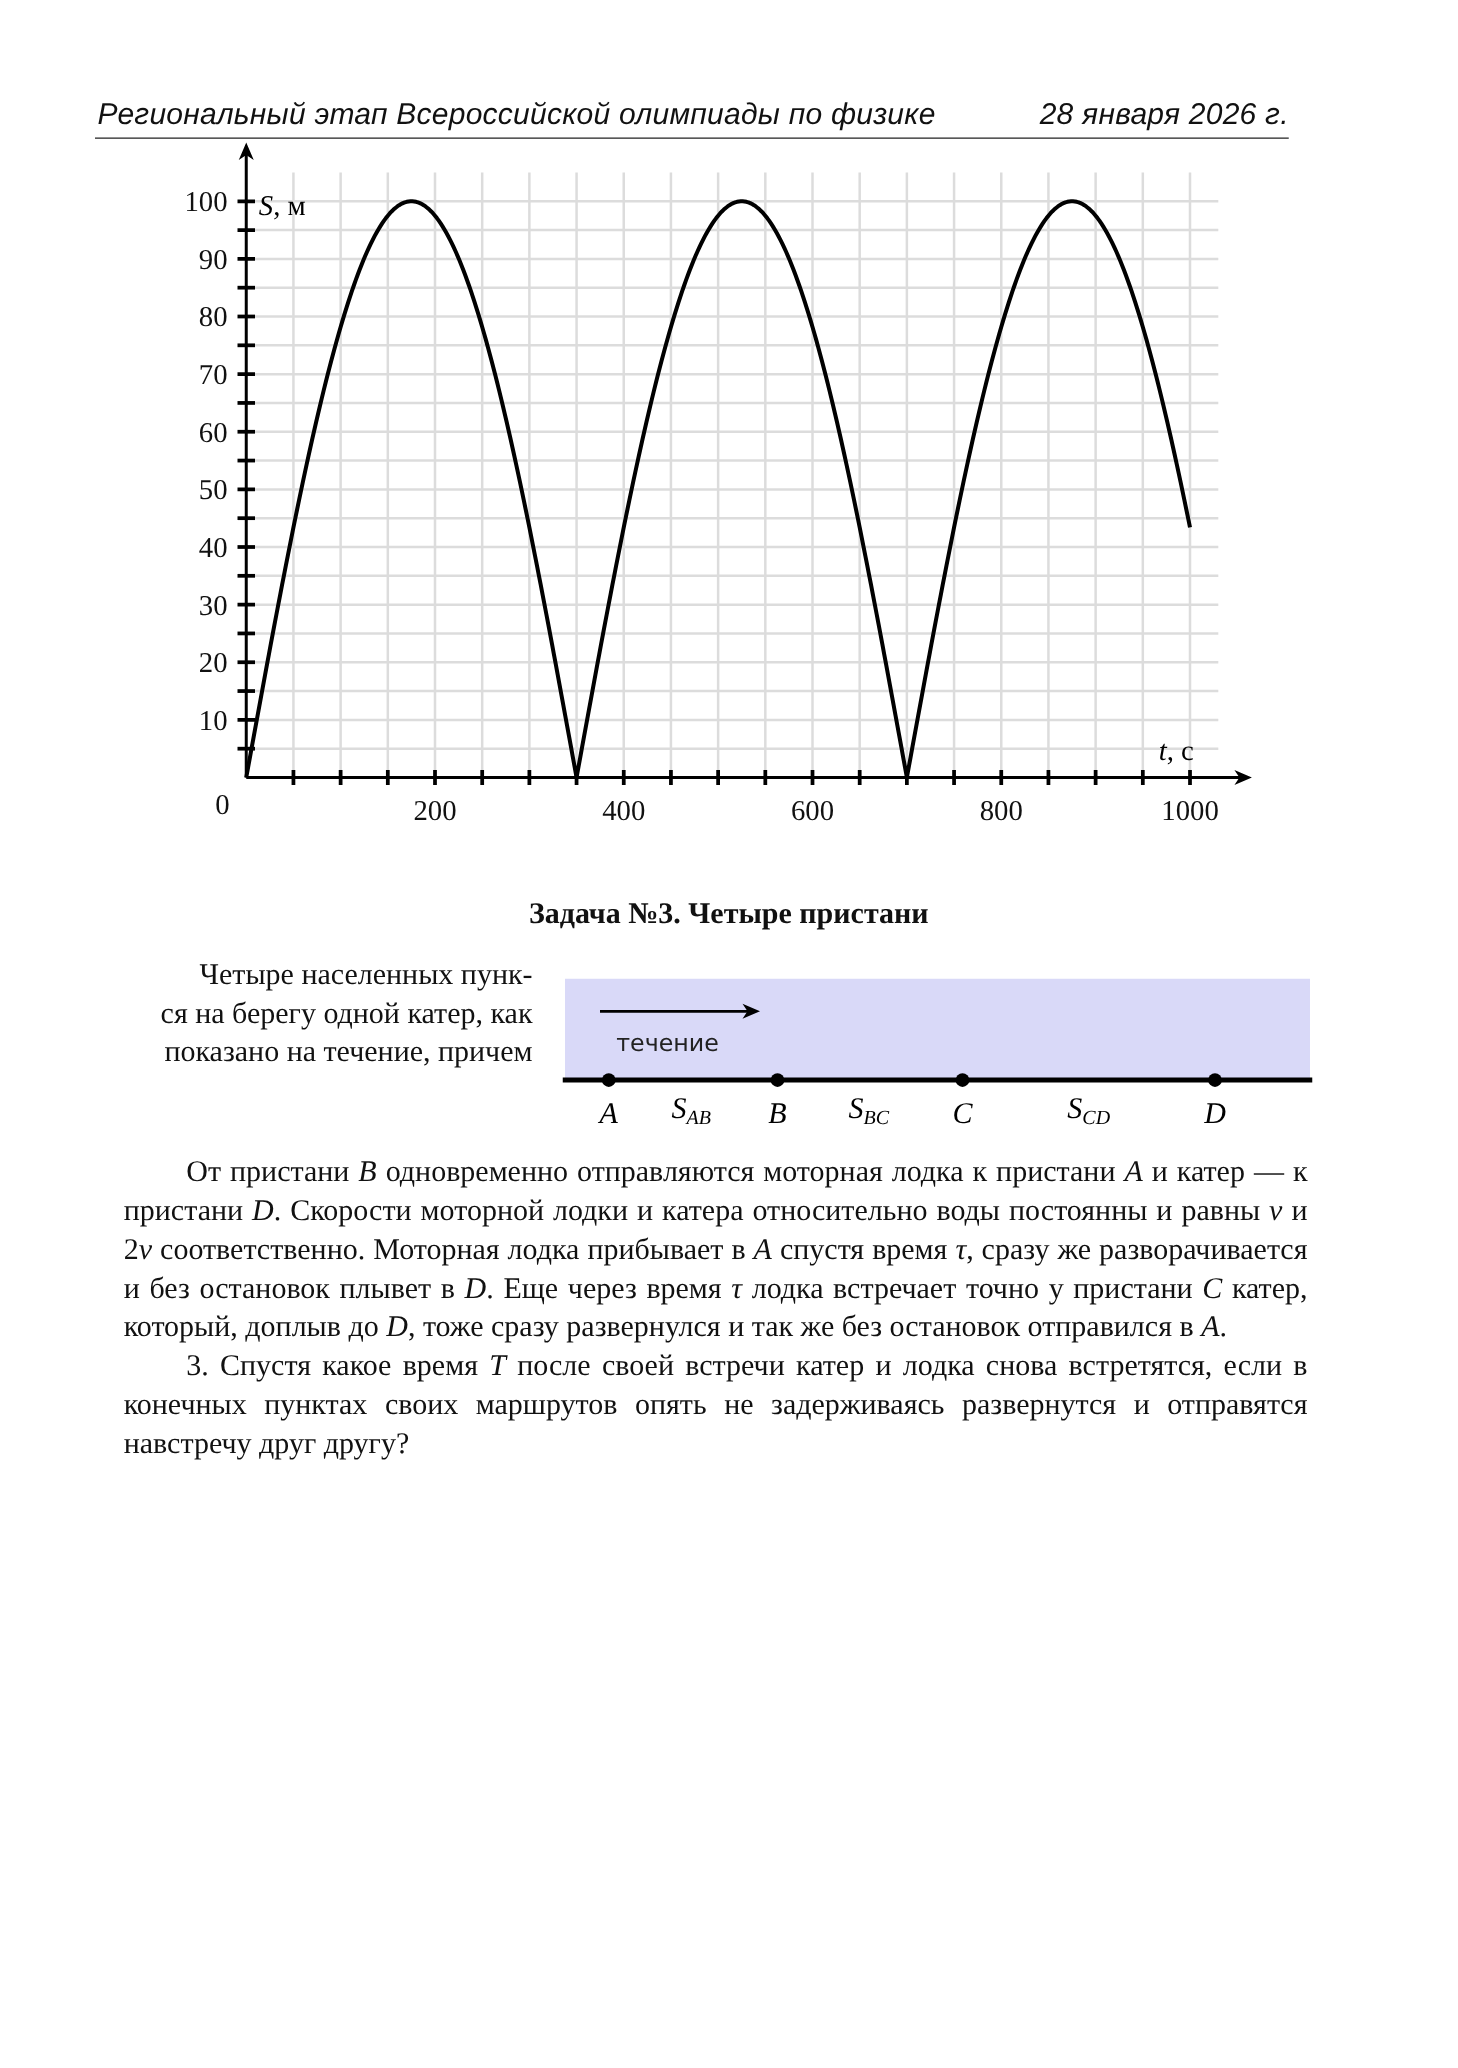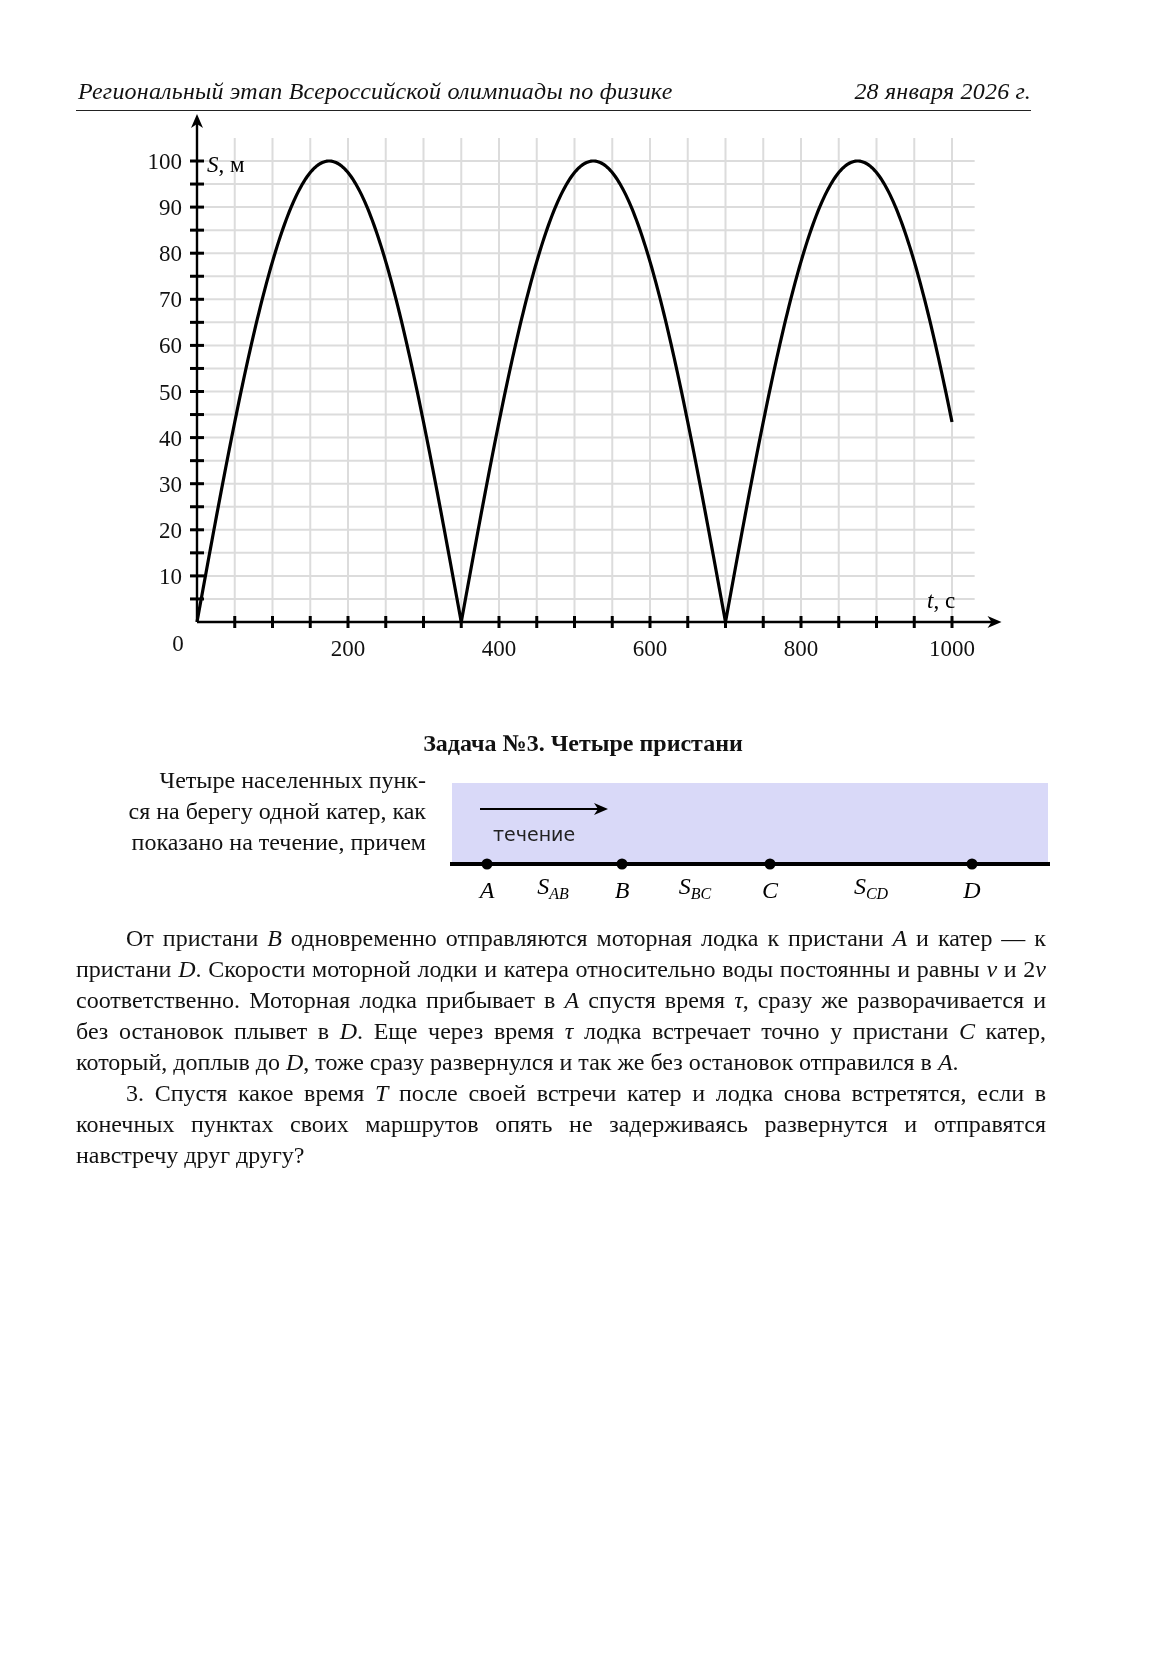--- a/index.html
+++ b/index.html
@@ -1,31 +1,31 @@
 <!DOCTYPE html>
 <html><head>
 <meta charset="utf-8">
 <style>
   html, body { margin: 0; padding: 0; background: #ffffff; }
   body { width: 1166px; height: 1654px; position: relative; overflow: hidden;
          font-family: "DejaVu Serif", "Liberation Serif", serif; color: #111; }
   .header { position: absolute; left: 76px; top: 76px; width: 955px; height: 34px;
-            border-bottom: 1.3px solid #222; font-family: Liberation Serif, serif;
+            border-bottom: 1.3px solid #222; font-family: Liberation Sans, sans-serif;
             font-style: italic; font-size: 24px; letter-spacing: 0.2px; }
   .header .left { position: absolute; left: 2px; top: 2px; }
   .header .right { position: absolute; right: 0px; top: 2px; }
   #chart { position: absolute; left: 0; top: 110px; }
   .task-title { position: absolute; left: 0; width: 1166px; top: 718px; text-align: center;
-                font-family: "Liberation Serif", serif; font-weight: bold; font-size: 24px; margin-top: 12px; }
+                font-family: "Liberation Serif", serif; font-weight: bold; font-size: 24px; }
   .river { position: absolute; left: 450px; top: 780px; }
   .text { font-family: "Liberation Serif", serif; font-size: 24px; line-height: 31px; }
   .intro { position: absolute; left: 76px; top: 765px; width: 350px; }
   .intro .line { white-space: nowrap; height: 31px; text-align: right; }
   .body-text { position: absolute; left: 76px; top: 923px; width: 970px; }
-  .para { text-align: justify; text-align-last: left; }
+  .para { text-align: justify; text-align-last: left; margin-left: 23px; }
   .indent { text-indent: 50px; }
   .math { font-style: italic; }
   .sub { font-size: 15px; font-style: italic; vertical-align: -5px; }
 </style>
 </head>
 <body>
 
 <div class="header">
   <span class="left">Региональный этап Всероссийской олимпиады по физике</span>
   <span class="right">28 января 2026 г.</span>

